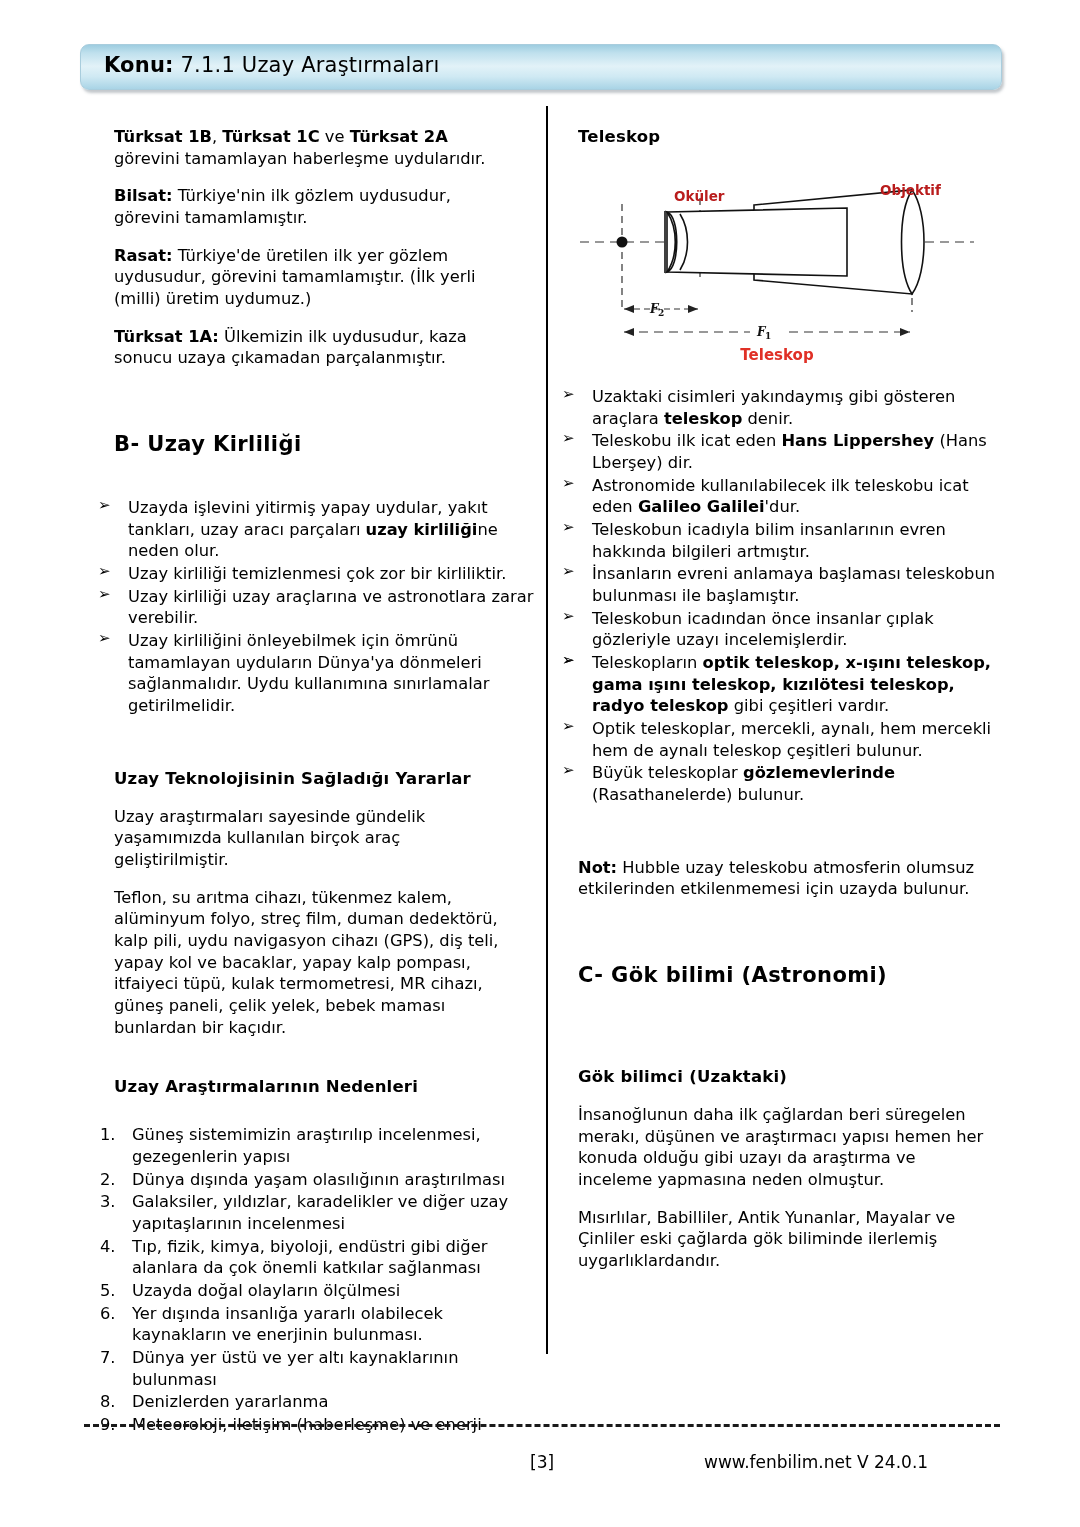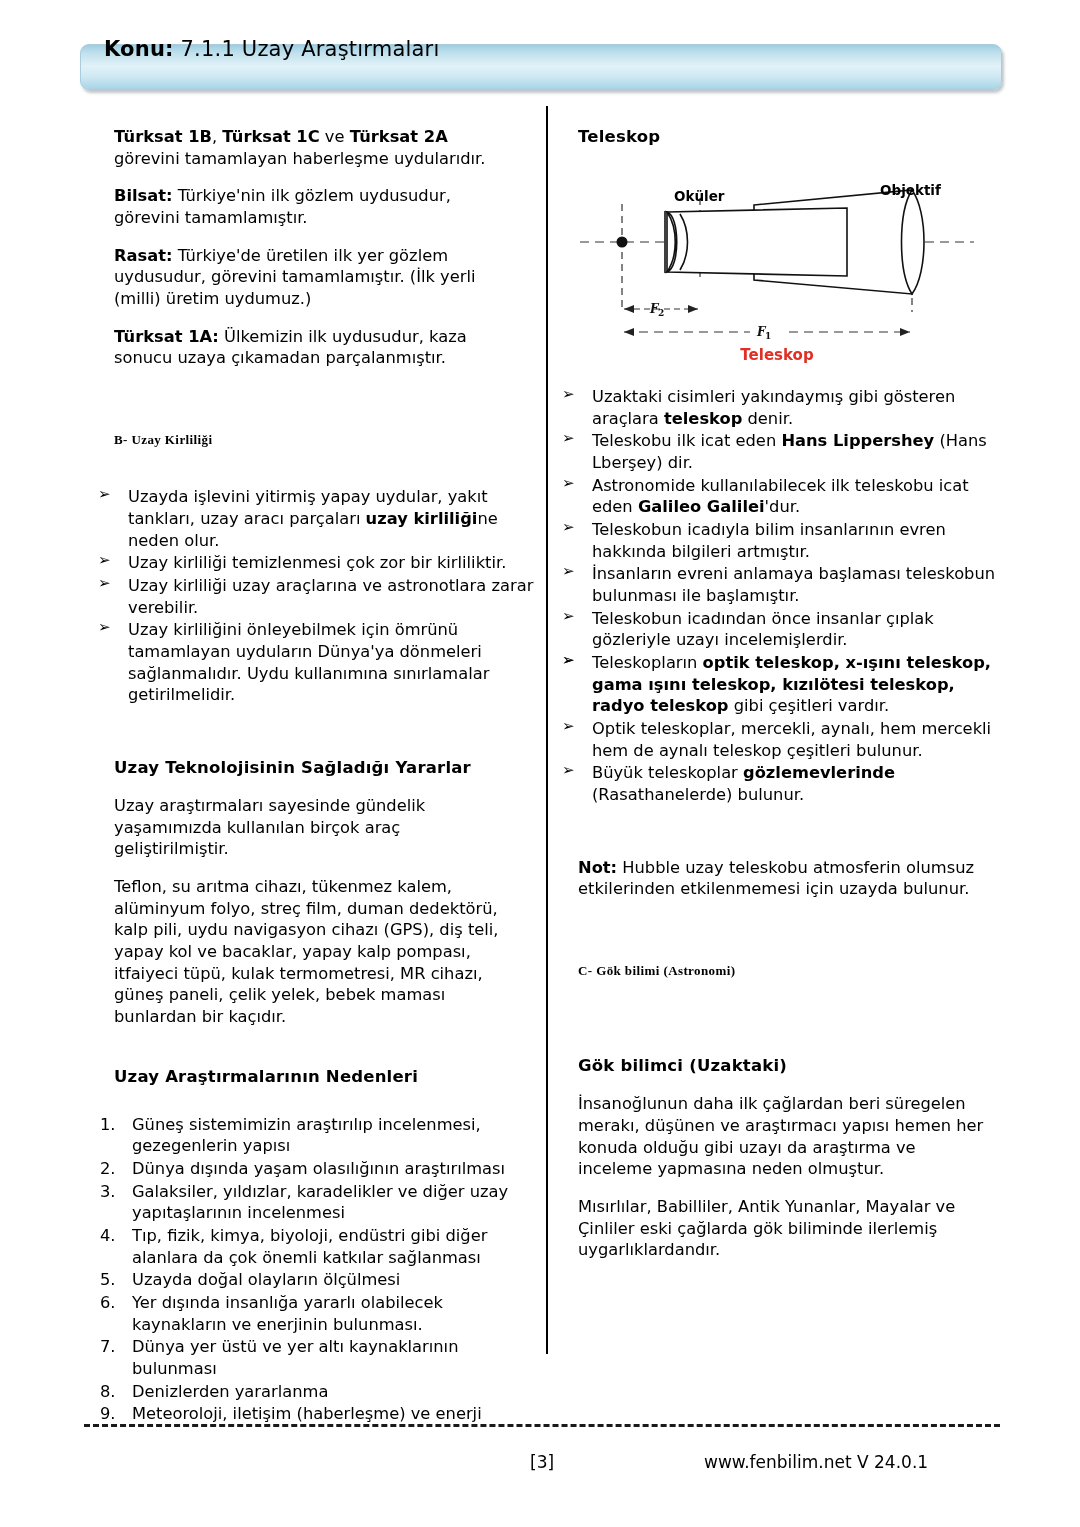--- a/index.html
+++ b/index.html
@@ -37,21 +37,21 @@
         #e2f2f8 48%,
         #cfe9f3 72%,
         #a9d4e6 100%);
     box-shadow: 2px 3px 3px rgba(120,130,140,0.45);
     border: 1px solid #a9cddd;
     box-sizing: border-box;
   }
   .header-text {
     position: absolute;
     left: 104px;
-    top: 37px;
+    top: 53px;
     font-size: 21px;
     letter-spacing: 0.2px;
     white-space: nowrap;
   }
   .header-text b { font-weight: bold; }
 
   
   .col-divider {
     position: absolute;
     left: 546px;
@@ -69,23 +69,22 @@
   }
   .col-left  { left: 98px;  width: 436px; }
   .col-right { left: 562px; width: 440px; }
 
   p { margin: 16px; }
 
   .para { margin-bottom: 0; text-align: left; }
 
   .section-head {
     font-weight: bold;
-    font-size: 13px;
+    font-size: 21px;
     letter-spacing: 0.4px;
-    font-family: Liberation Serif, serif;
   }
   .sub-head {
     font-weight: bold;
     font-size: 16.5px;
     letter-spacing: 0.2px;
   }
 
   .gap-sm  { height: 10px; }
   .gap-md  { height: 22px; }
   .gap-lg  { height: 34px; }
@@ -146,21 +145,21 @@
     text-align: center;
     width: 430px;
     position: absolute;
     top: 182px;
     left: 0;
   }
   .fig-label {
     position: absolute;
     font-size: 13.5px;
     font-weight: bold;
-    color: #000000;
+    color: #b91c1c;
     white-space: nowrap;
   }
   .lbl-okuler { left: 112px; top: 24px; }
   .lbl-objektif { left: 318px; top: 18px; }
 
   
   .footer-rule {
     position: absolute;
     left: 84px;
     top: 1424px;

